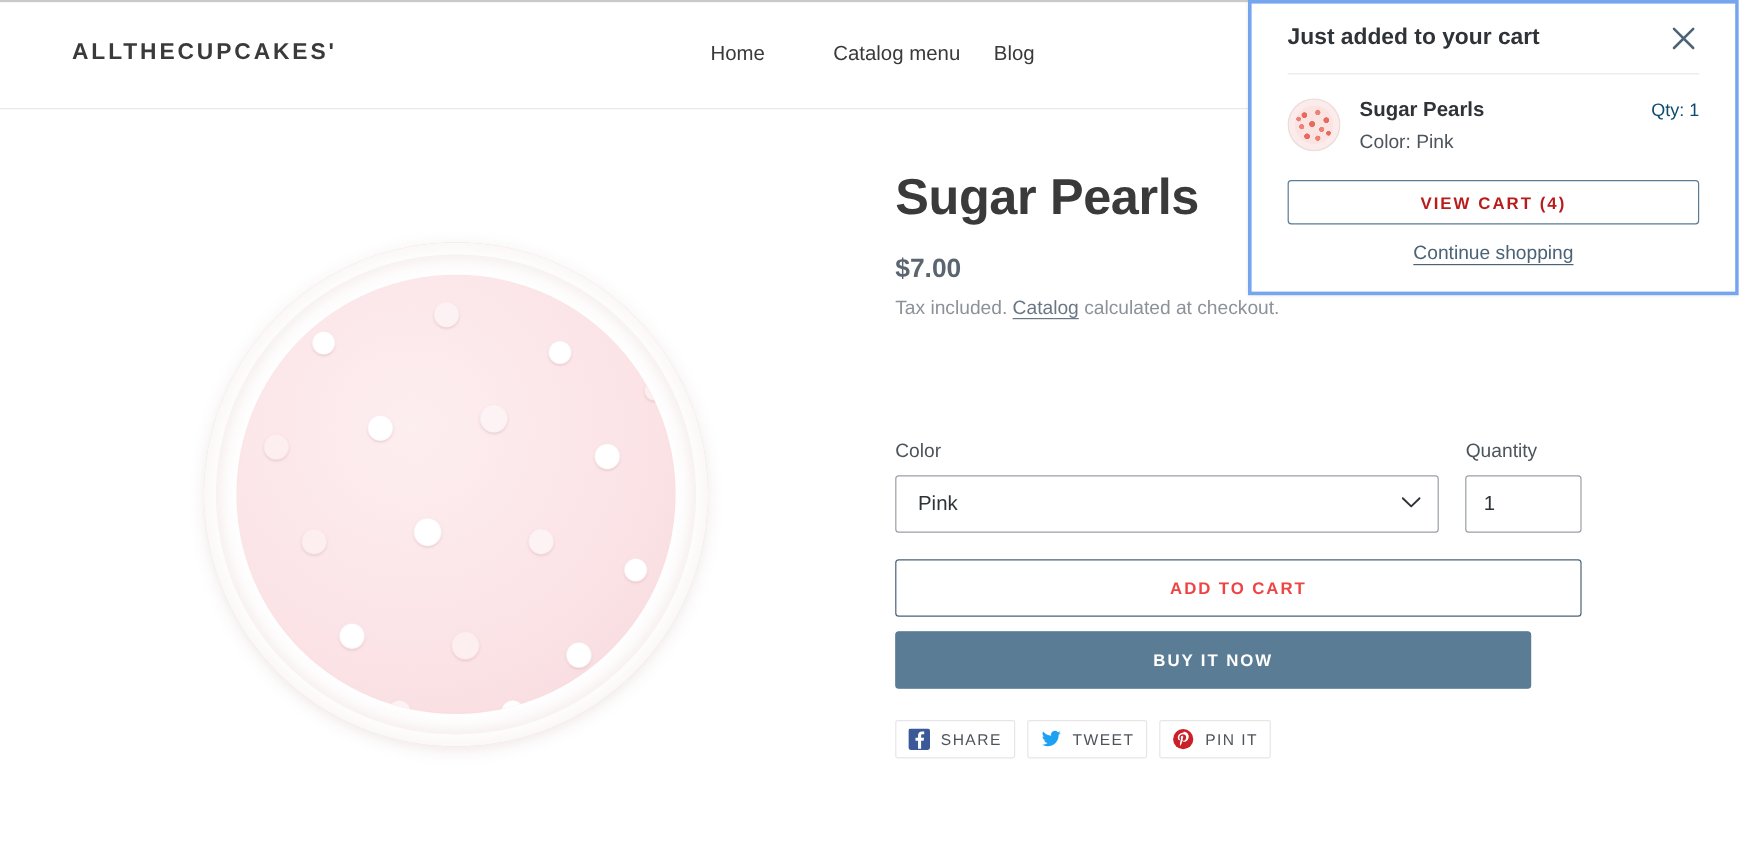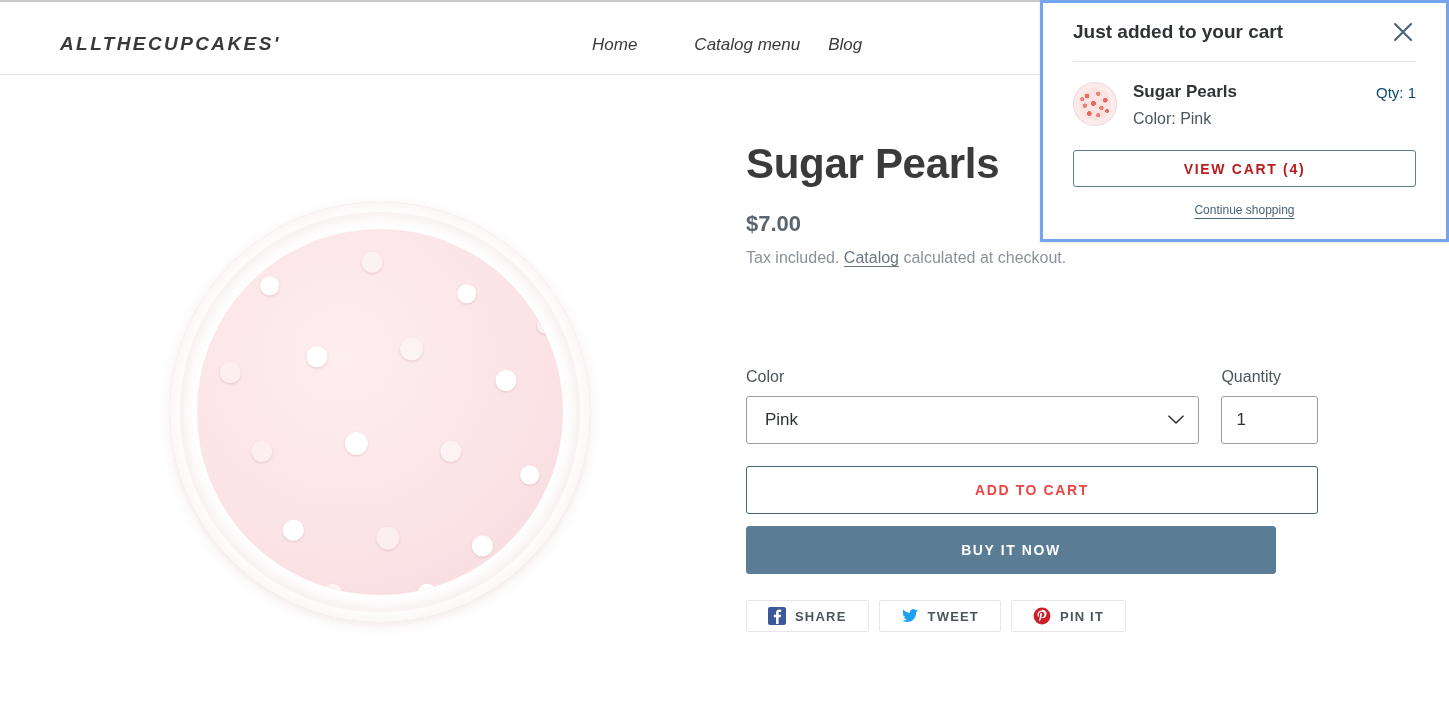--- a/index.html
+++ b/index.html
@@ -22,27 +22,26 @@
     position: absolute;
     top: 0; left: 0; right: 0;
     height: 2px;
     background: #c9c9c9;
   }
 
   
   .site-header {
     position: absolute;
     top: 2px; left: 0; right: 0;
-    height: 73px;
+    height: 89px;
     background: #ffffff;
     border-bottom: 1px solid #e8e8e8;
     display: flex;
     align-items: center;
     box-sizing: border-box;
-    font-style: italic;
   }
   .brand {
     position: absolute;
     left: 60px;
     top: 31px;
     font-size: 19px;
     font-weight: 700;
     letter-spacing: 2.4px;
     color: #3a3a3a;
     text-decoration: none;
@@ -268,23 +267,23 @@
   }
   .share-btn {
     height: 32px;
     box-sizing: border-box;
     border: 1px solid #e6e6e6;
     border-radius: 2px;
     background: #ffffff;
     display: flex;
     align-items: center;
     gap: 9px;
-    padding: 0 21px;
+    padding: 0 10px;
     font-size: 13px;
-    font-weight: 700;
+    font-weight: 400;
     letter-spacing: 1.2px;
     color: #4d555c;
     text-decoration: none;
     cursor: pointer;
   }
   .ic { width: 18px; height: 18px; display: block; flex: none; }
 
   
   .cart-popup {
     position: absolute;
@@ -383,21 +382,21 @@
     font-size: 14px;
     font-weight: 700;
     letter-spacing: 1.7px;
     font-family: Liberation Sans, sans-serif;
     cursor: pointer;
   }
   .continue-link {
     display: block;
     margin: 16px auto 0 auto;
     text-align: left;
-    font-size: 12px;
+    font-size: 16px;
     color: #4a6377;
     text-decoration: underline;
     text-underline-offset: 4px;
     cursor: pointer;
     width: fit-content;
   }
 </style>
 </head>
 <body>
 

